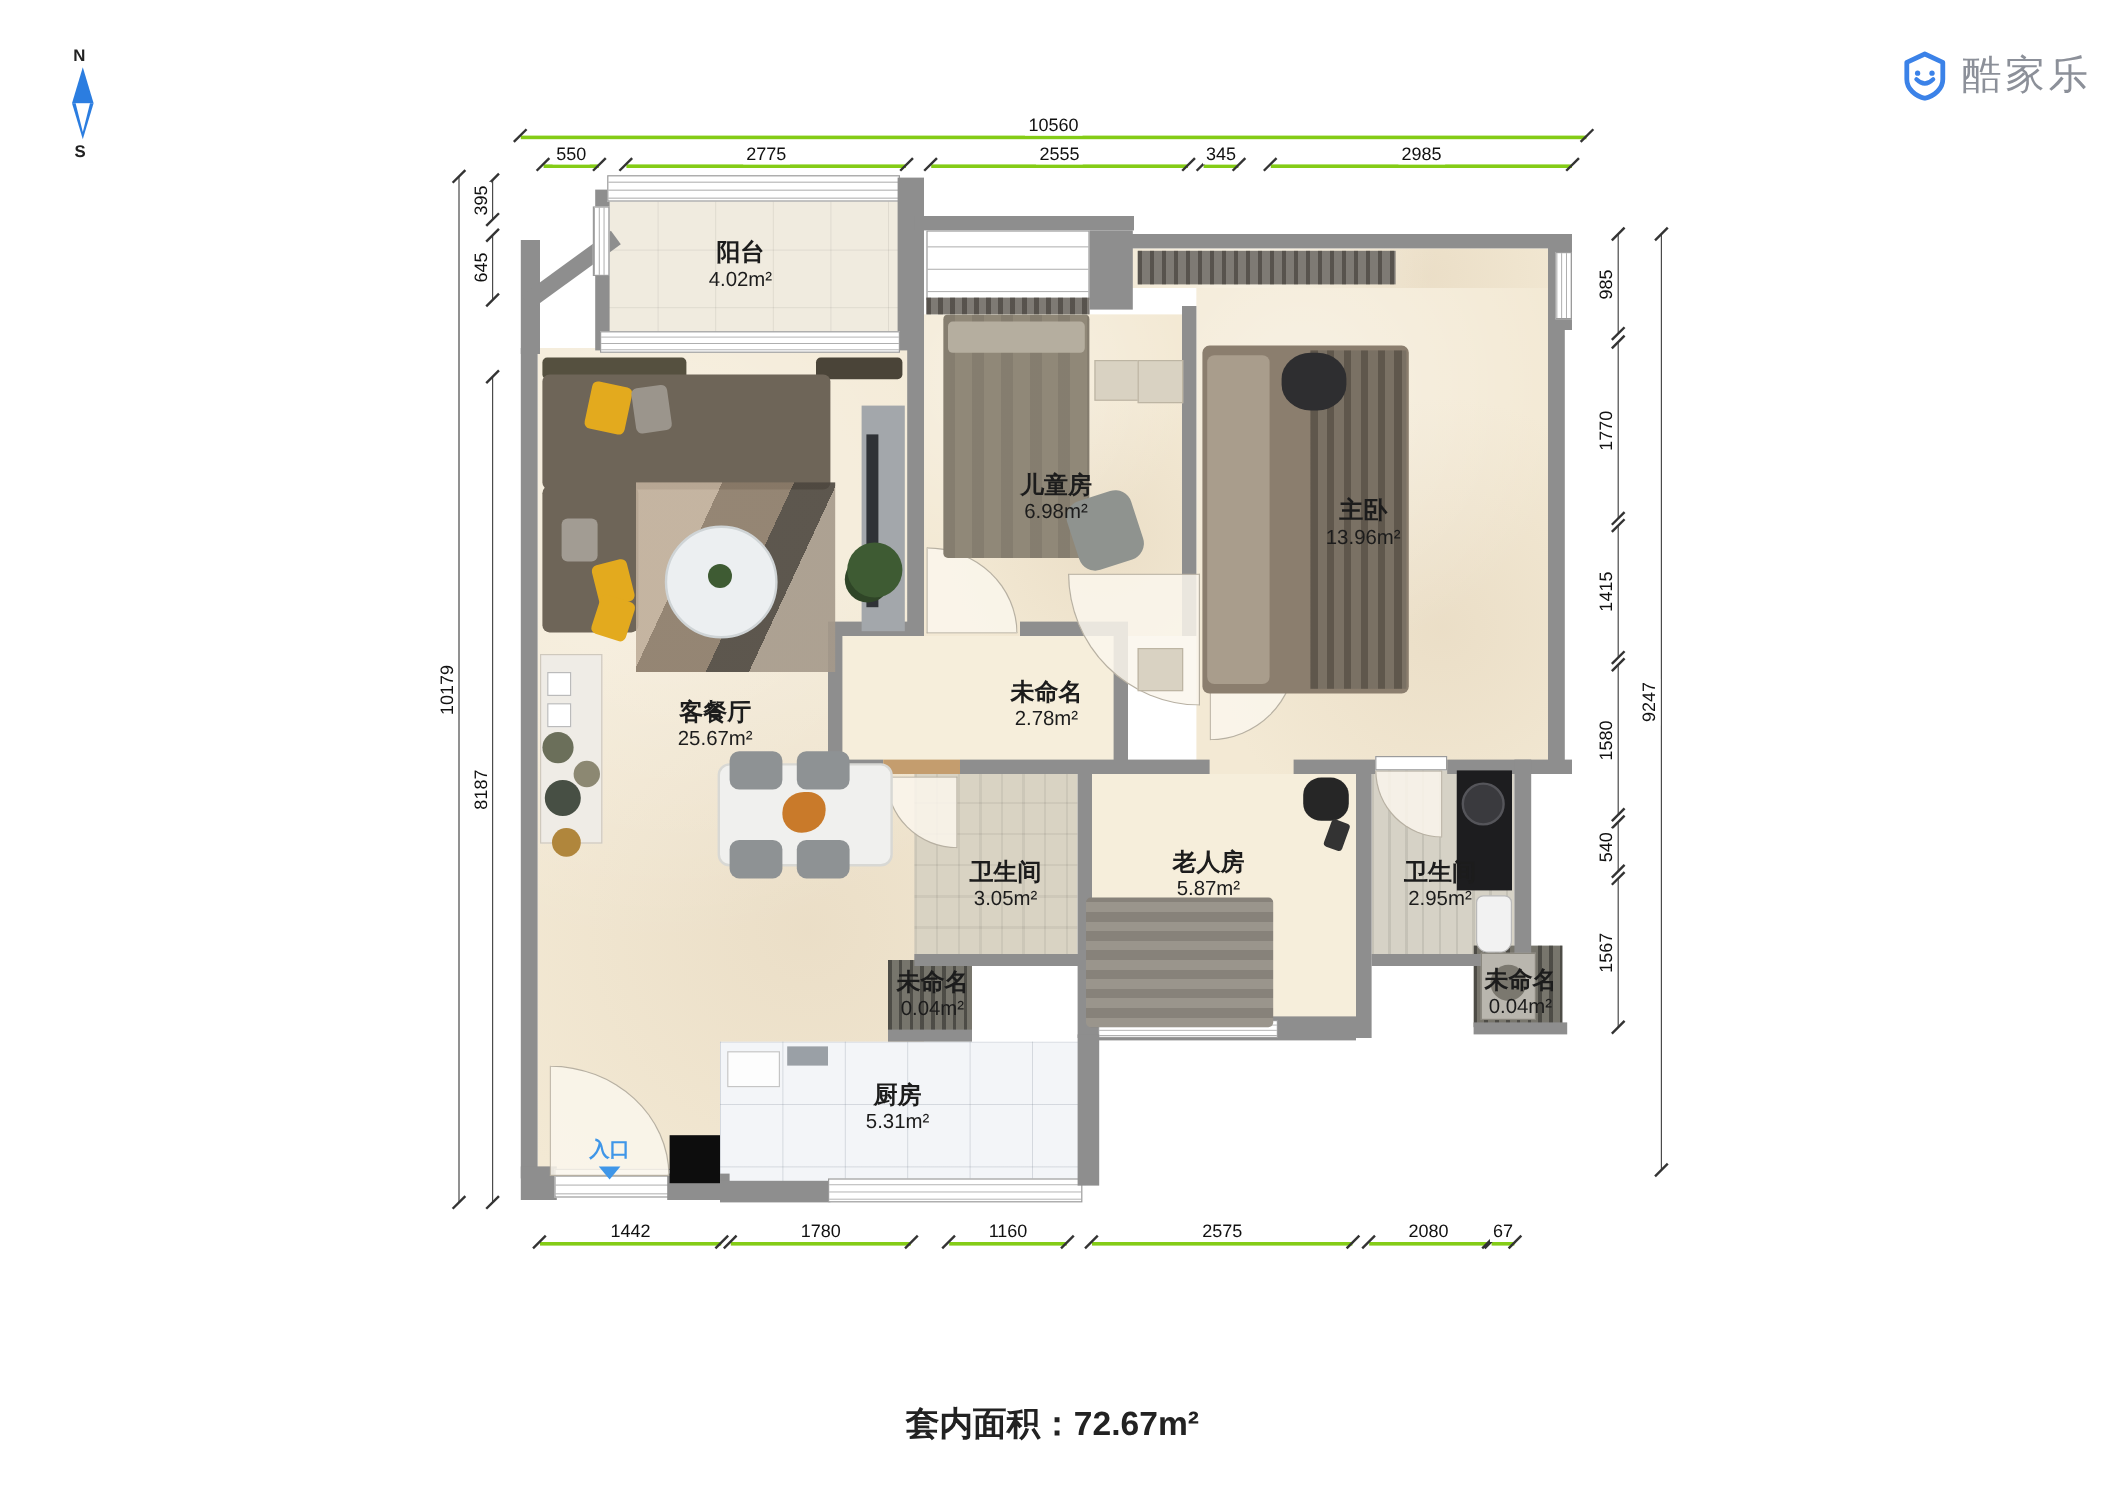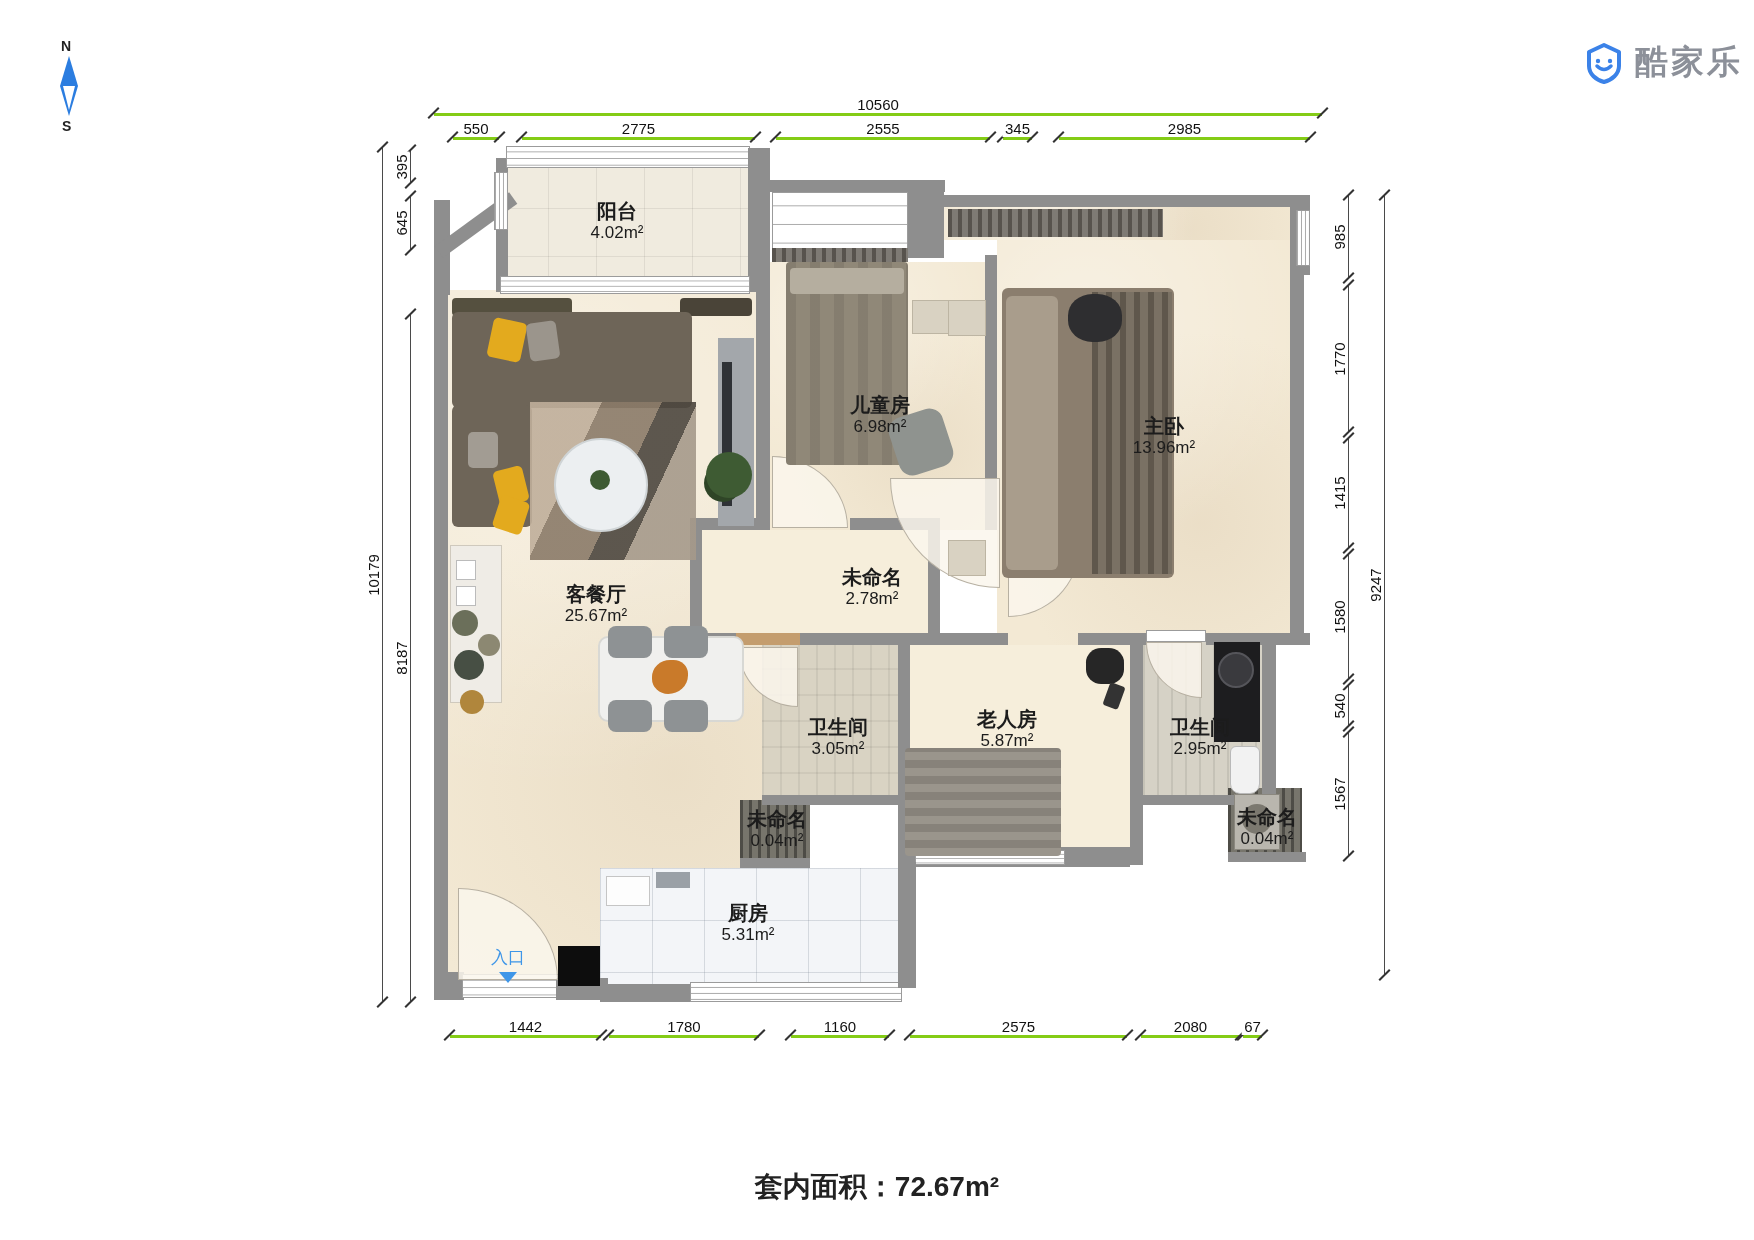--- a/index.html
+++ b/index.html
@@ -29,29 +29,29 @@
   .win{position:absolute;background:#fff;border:1px solid #9b9b9b;box-sizing:border-box;}
   .win-h{background-image:linear-gradient(#aaa 1px,transparent 1px);background-size:100% 33.3%;background-position:0 33%;}
   .win-v{background-image:linear-gradient(90deg,#aaa 1px,transparent 1px);background-size:33.3% 100%;}
   .curtain{position:absolute;background:#7e7a74;background-image:repeating-linear-gradient(90deg,rgba(40,35,30,.45) 0 4px,transparent 4px 10px);}
   .arc{position:absolute;background:rgba(250,246,236,.85);border:1px solid #b7b0a2;box-sizing:border-box;}
   .room-label{position:absolute;text-align:center;transform:translateX(-50%);white-space:nowrap;}
   .rname{font-size:20px;font-weight:bold;color:#1c1c1c;line-height:22px;}
   .rarea{font-size:17px;color:#1c1c1c;line-height:21px;}
   .furn{position:absolute;box-sizing:border-box;}
   
-  .entry-label{position:absolute;color:#3f96e8;font-size:17px;font-weight:normal;transform:translateX(-50%);}
+  .entry-label{position:absolute;color:#3f96e8;font-size:17px;font-weight:bold;transform:translateX(-50%);}
   .entry-tri{position:absolute;width:0;height:0;border-left:9px solid transparent;border-right:9px solid transparent;border-top:11px solid #3f96e8;transform:translateX(-50%);}
   
   .cn{position:absolute;font-size:14px;font-weight:bold;color:#222;}
   
   .title{position:absolute;left:0;width:100%;text-align:center;font-size:46px;font-weight:bold;color:#151515;letter-spacing:2px;}
   .subtitle{position:absolute;left:0;width:100%;text-align:center;font-size:28px;font-weight:600;color:#222;}
   
-  .logo-text{font-size:33px;font-weight:bold;color:#8c9099;letter-spacing:3px;}
+  .logo-text{font-size:33px;font-weight:normal;color:#8c9099;letter-spacing:3px;}
 </style>
 </head>
 <body>
 
 <div id="stage">
 
   <div class="cn" style="left:61px;top:38px;">N</div>
   <div class="abs" style="left:60px;top:56px;width:0;height:0;border-left:9px solid transparent;border-right:9px solid transparent;border-bottom:30px solid #2b7de0;"></div>
   <div class="abs" style="left:60px;top:86px;width:0;height:0;border-left:9px solid transparent;border-right:9px solid transparent;border-top:30px solid #2b7de0;"></div>
   <div class="abs" style="left:63px;top:86px;width:0;height:0;border-left:6px solid transparent;border-right:6px solid transparent;border-top:24px solid #ffffff;"></div>
@@ -187,21 +187,21 @@
     <div class="rarea">4.02m²</div>
   </div>
   <div class="room-label" style="left:596px;top:583px;">
     <div class="rname">客餐厅</div>
     <div class="rarea">25.67m²</div>
   </div>
   <div class="room-label" style="left:880px;top:394px;">
     <div class="rname">儿童房</div>
     <div class="rarea">6.98m²</div>
   </div>
-  <div class="room-label" style="left:1136px;top:415px;margin-left:28px;">
+  <div class="room-label" style="left:1136px;top:415px;">
     <div class="rname">主卧</div>
     <div class="rarea">13.96m²</div>
   </div>
   <div class="room-label" style="left:872px;top:566px;">
     <div class="rname">未命名</div>
     <div class="rarea">2.78m²</div>
   </div>
   <div class="room-label" style="left:838px;top:716px;">
     <div class="rname">卫生间</div>
     <div class="rarea">3.05m²</div>

